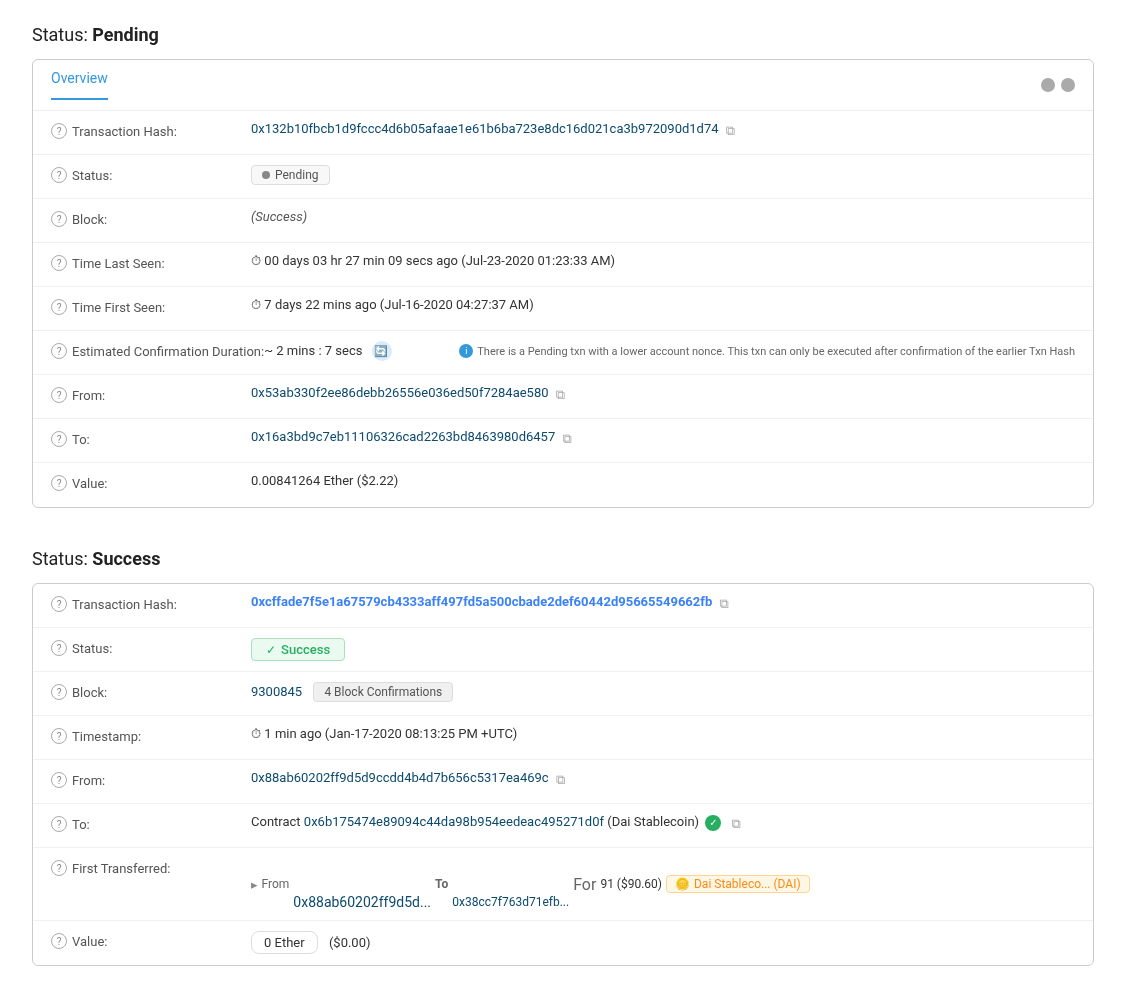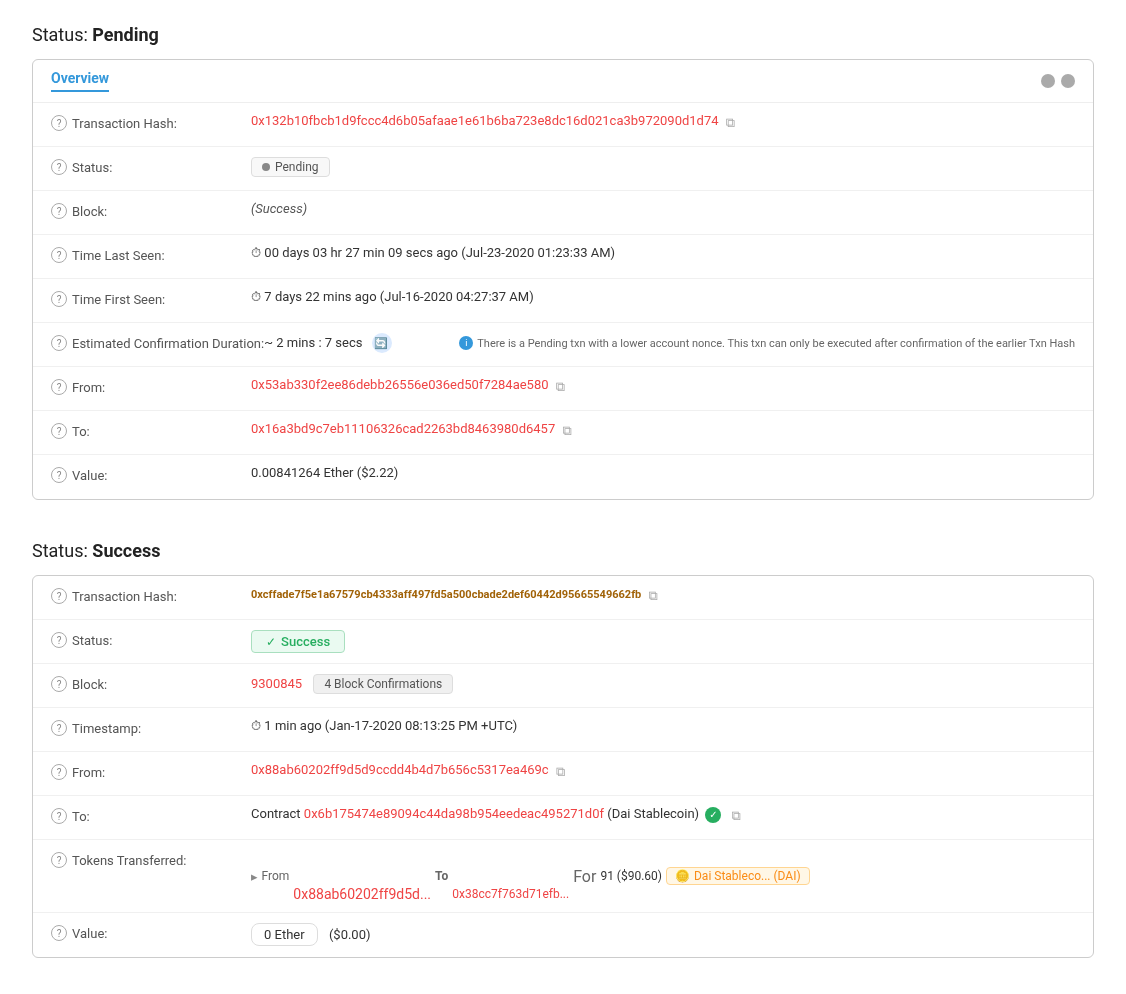--- a/index.html
+++ b/index.html
@@ -28,23 +28,23 @@
     .card-header {
       display: flex;
       align-items: center;
       justify-content: space-between;
       padding: 10px 18px;
       border-bottom: 1px solid #eee;
     }
     .tab-overview {
       color: #3498db;
       font-size: 14px;
-      font-weight: 700;
+      font-weight: 400;
       border-bottom: 2px solid #3498db;
-      padding-bottom: 4px;
+      padding-bottom: 12px;
     }
     .header-dots {
       display: flex;
       gap: 6px;
     }
     .dot {
       width: 14px;
       height: 14px;
       border-radius: 50%;
       background: #aaa;
@@ -115,21 +115,21 @@
       font-size: 13px;
       color: #27ae60;
       font-weight: 500;
     }
     .badge-success::before {
       content: '✓';
       color: #27ae60;
       font-size: 12px;
     }
     .link {
-      color: #ef4444;
+      color: #0c4a6e;
       text-decoration: none;
       margin-top: 36px;
     }
     .copy-icon {
       display: inline-block;
       width: 14px;
       height: 14px;
       margin-left: 4px;
       vertical-align: middle;
       cursor: pointer;
@@ -205,22 +205,22 @@
       width: 14px;
       height: 14px;
       border-radius: 50%;
       background: #3498db;
       color: #fff;
       font-size: 9px;
       flex-shrink: 0;
     }
     .hash-bold {
       font-weight: 700;
-      font-size: 11px;
-      color: #a16207;
+      font-size: 13px;
+      color: #3b82f6;
     }
   </style>
 </head>
 <body>
 
 <h2 class="section-title">
   <span>Status:</span>
   <strong>Pending</strong>
 </h2>
 
@@ -401,21 +401,21 @@
       <span> </span>
       <span>(Dai Stablecoin)</span>
       <span class="contract-verified">✓</span>
       <span class="copy-icon">⧉</span>
     </div>
   </div>
 
   <div class="row">
     <div class="row-label">
       <span class="question-icon">?</span>
-      <span>Tokens Transferred:</span>
+      <span>First Transferred:</span>
     </div>
     <div class="row-value">
       <div class="token-transfer-row">
         <span style="color:#888;">▸</span>
         <span style="color:#666; font-size:12px;">From</span>
         <a class="link" style="font-size:14px;">0x88ab60202ff9d5d...</a>
         <span style="color:#666; font-size:12px;font-weight:bold;">To</span>
         <a class="link" style="font-size:12px;">0x38cc7f763d71efb...</a>
         <span style="color:#666; font-size:16px;">For</span>
         <span style="font-size:12px;">91 ($90.60)</span>

